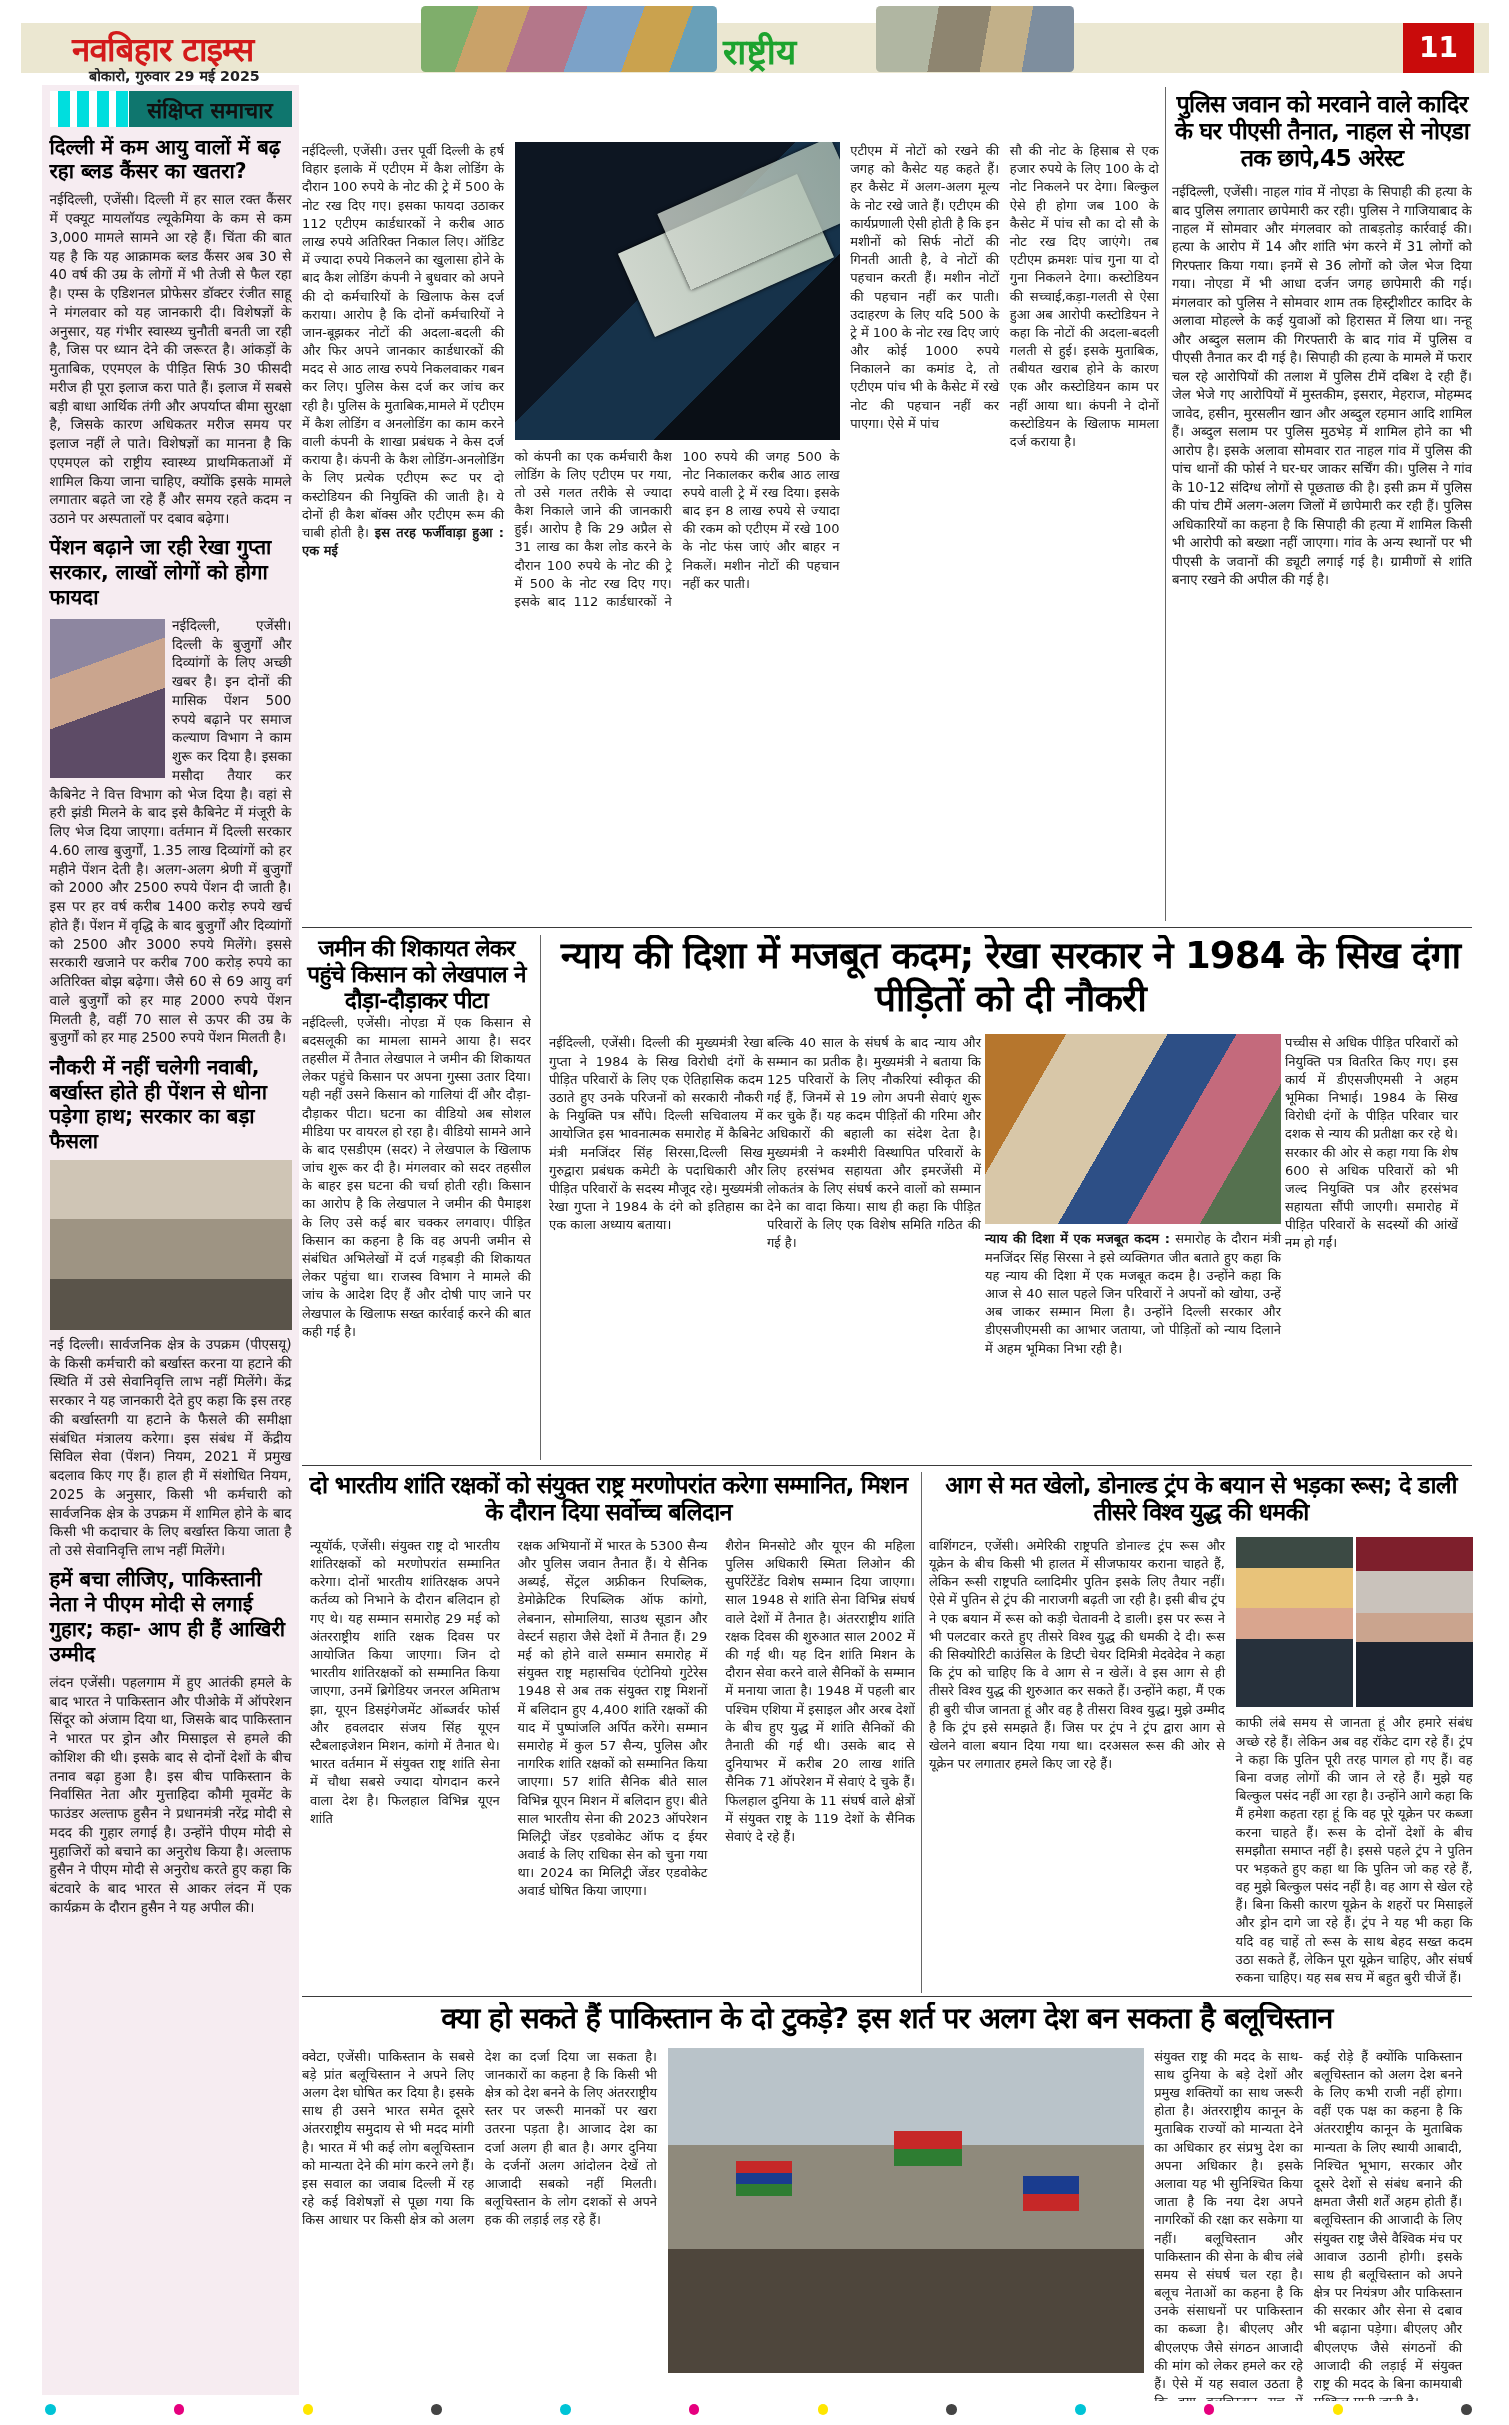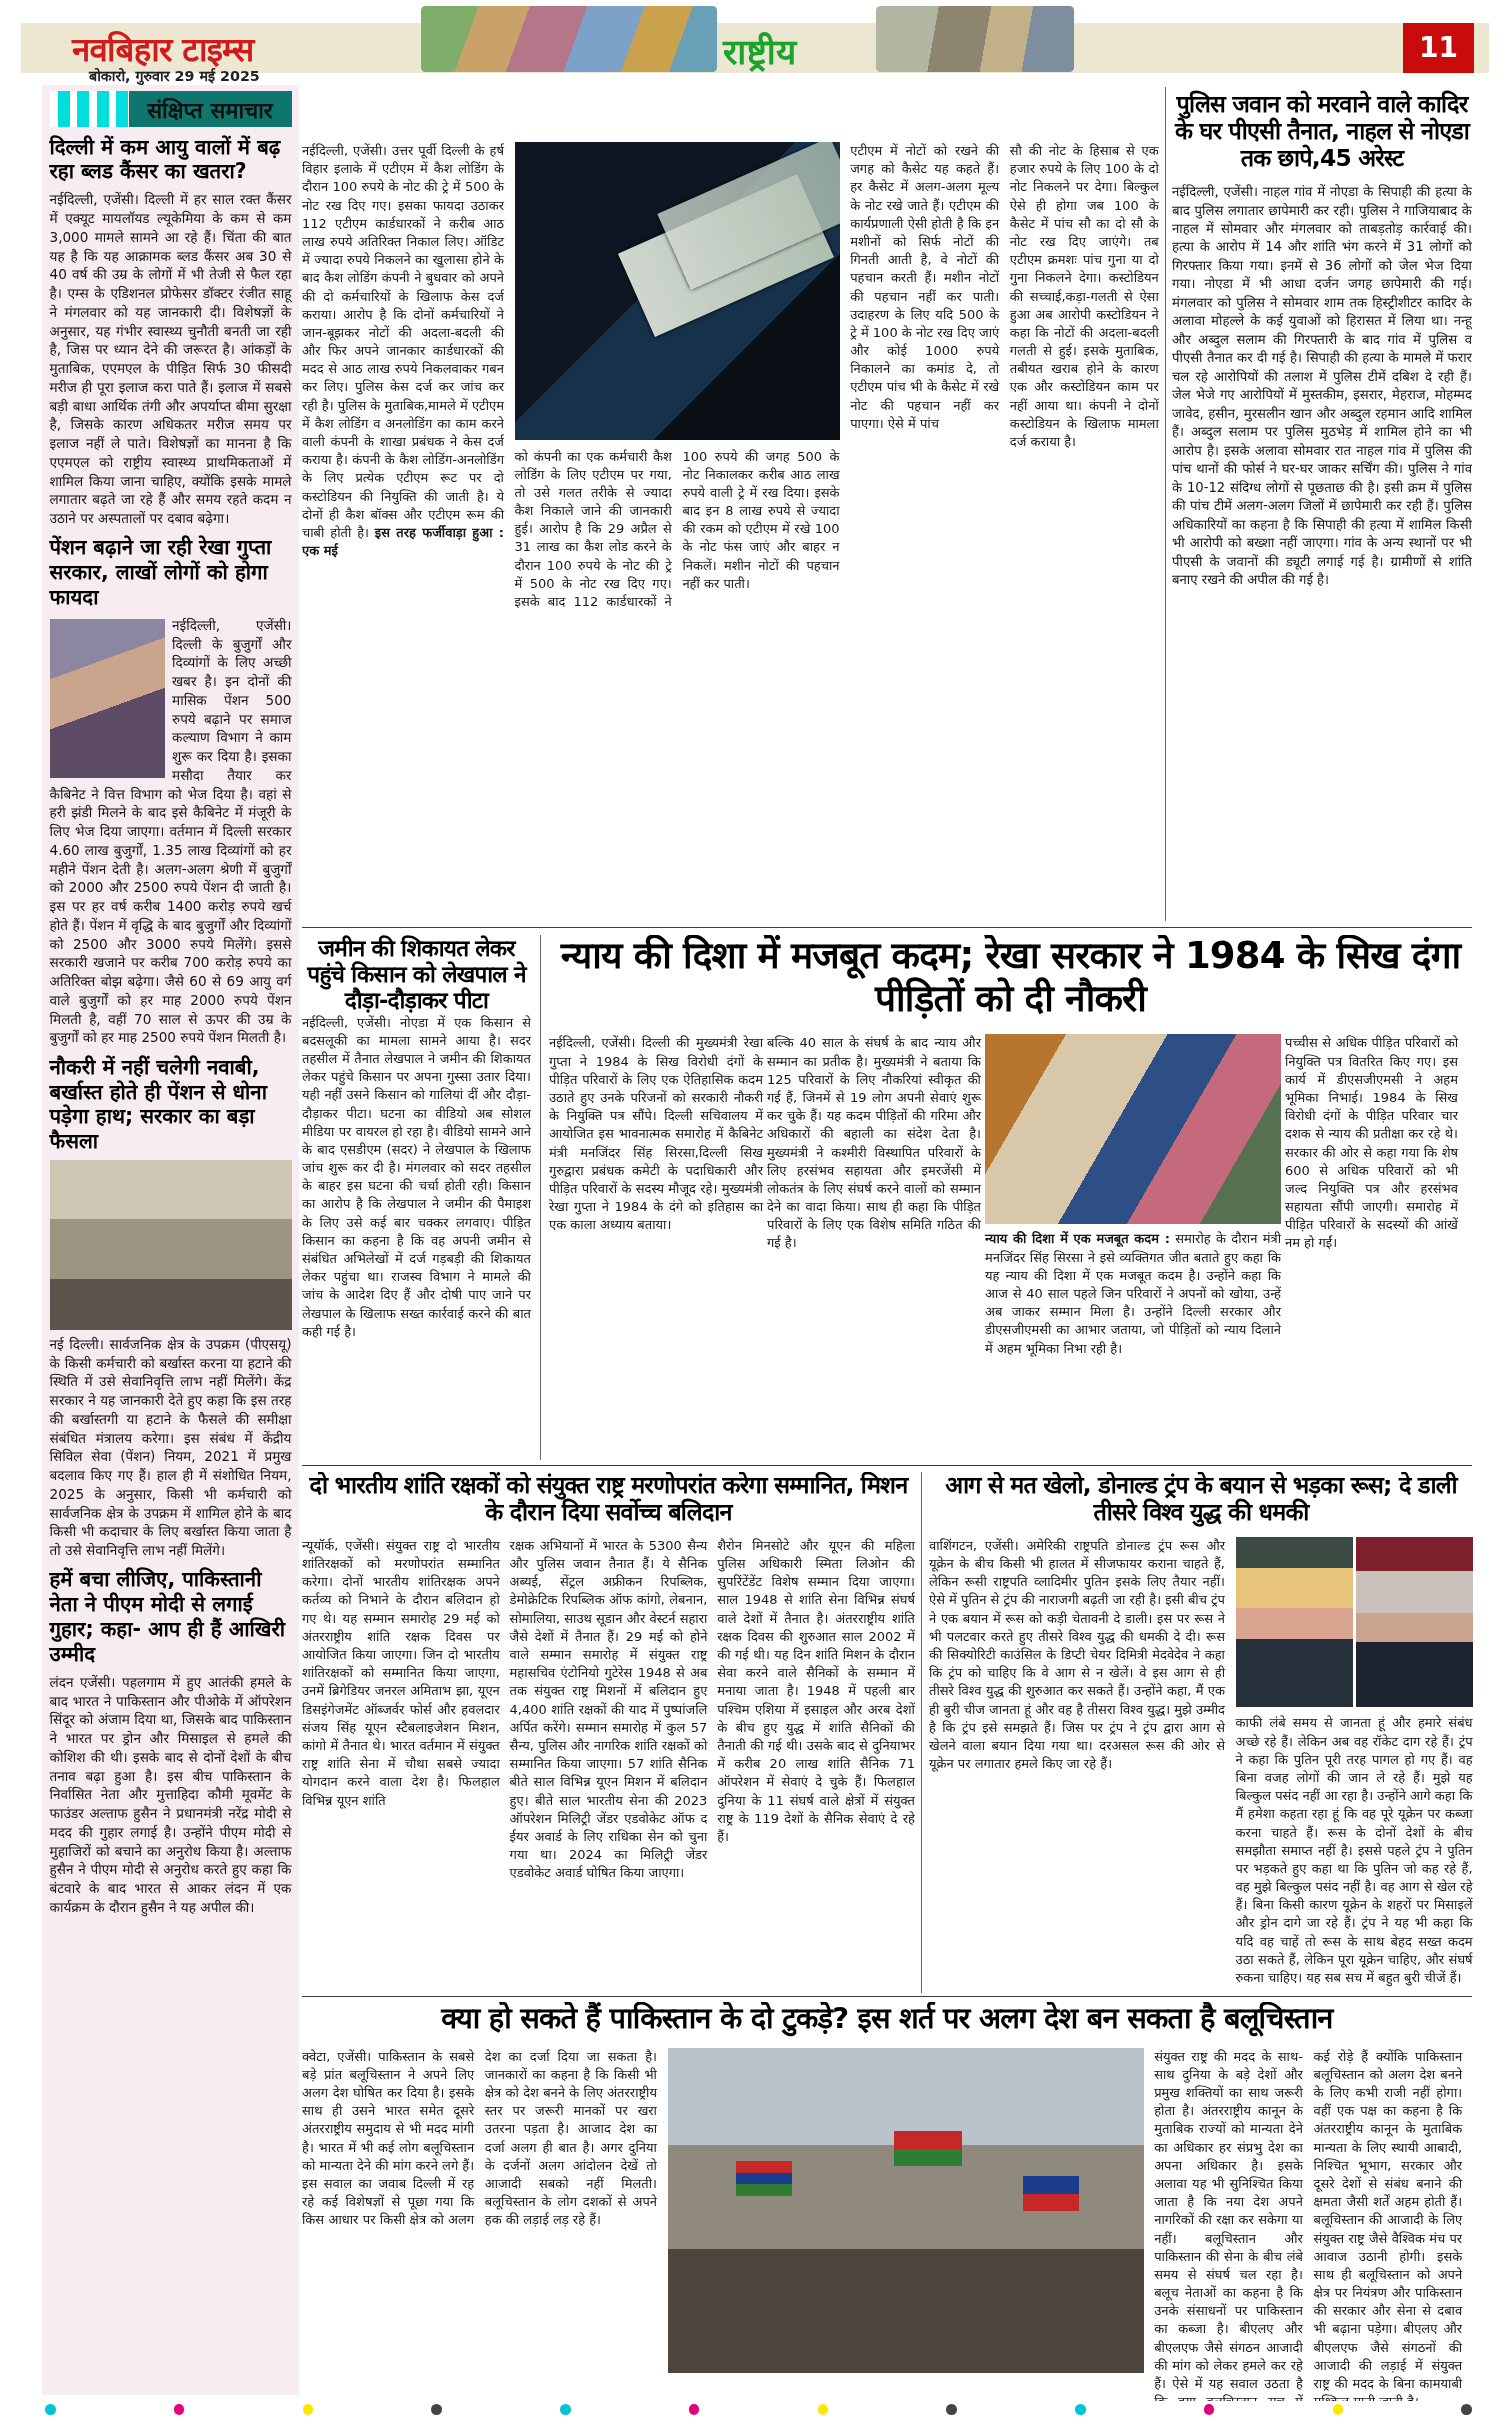--- a/index.html
+++ b/index.html
@@ -58,21 +58,21 @@
   .sikh-c1{width:214px;}
   .sikh-c2{width:214px;}
   .sikh-mid{width:296px;}
   .photo-sikh{width:296px;height:190px;background:linear-gradient(120deg,#b6762d 0 20%,#d8c7a8 20% 45%,#2d4f86 45% 62%,#c46a7c 62% 80%,#55714f 80% 100%);}
   .sikh-c4{width:173px;}
 
   
   .un{left:302px;top:1472px;width:613px;height:521px;overflow:hidden;}
   .un-headline{font-size:23.4px;margin-bottom:10.6px;}
   .un-body{display:flex;gap:9.8px;}
-  .un-body > div{flex:1;}
+  .un-body > div{flex:1;margin-left:8px;}
   .russia{left:929px;top:1472px;width:544px;height:521px;overflow:hidden;}
   .russia-headline{font-size:23.4px;margin-bottom:10.6px;}
   .russia-body{display:flex;gap:10.6px;}
   .russia-left{width:296px;}
   .russia-right{width:237px;}
   .russia-photos{display:flex;gap:3px;margin-bottom:7.5px;}
   .photo-trump{width:117px;height:170px;background:linear-gradient(180deg,#3c4a44 0 18%,#e8c37a 18% 42%,#d9a58e 42% 60%,#27313c 60% 100%);}
   .photo-putin{width:117px;height:170px;background:linear-gradient(180deg,#7e1f2c 0 20%,#c9c2bb 20% 45%,#caa48e 45% 62%,#1d2430 62% 100%);}
 
   

